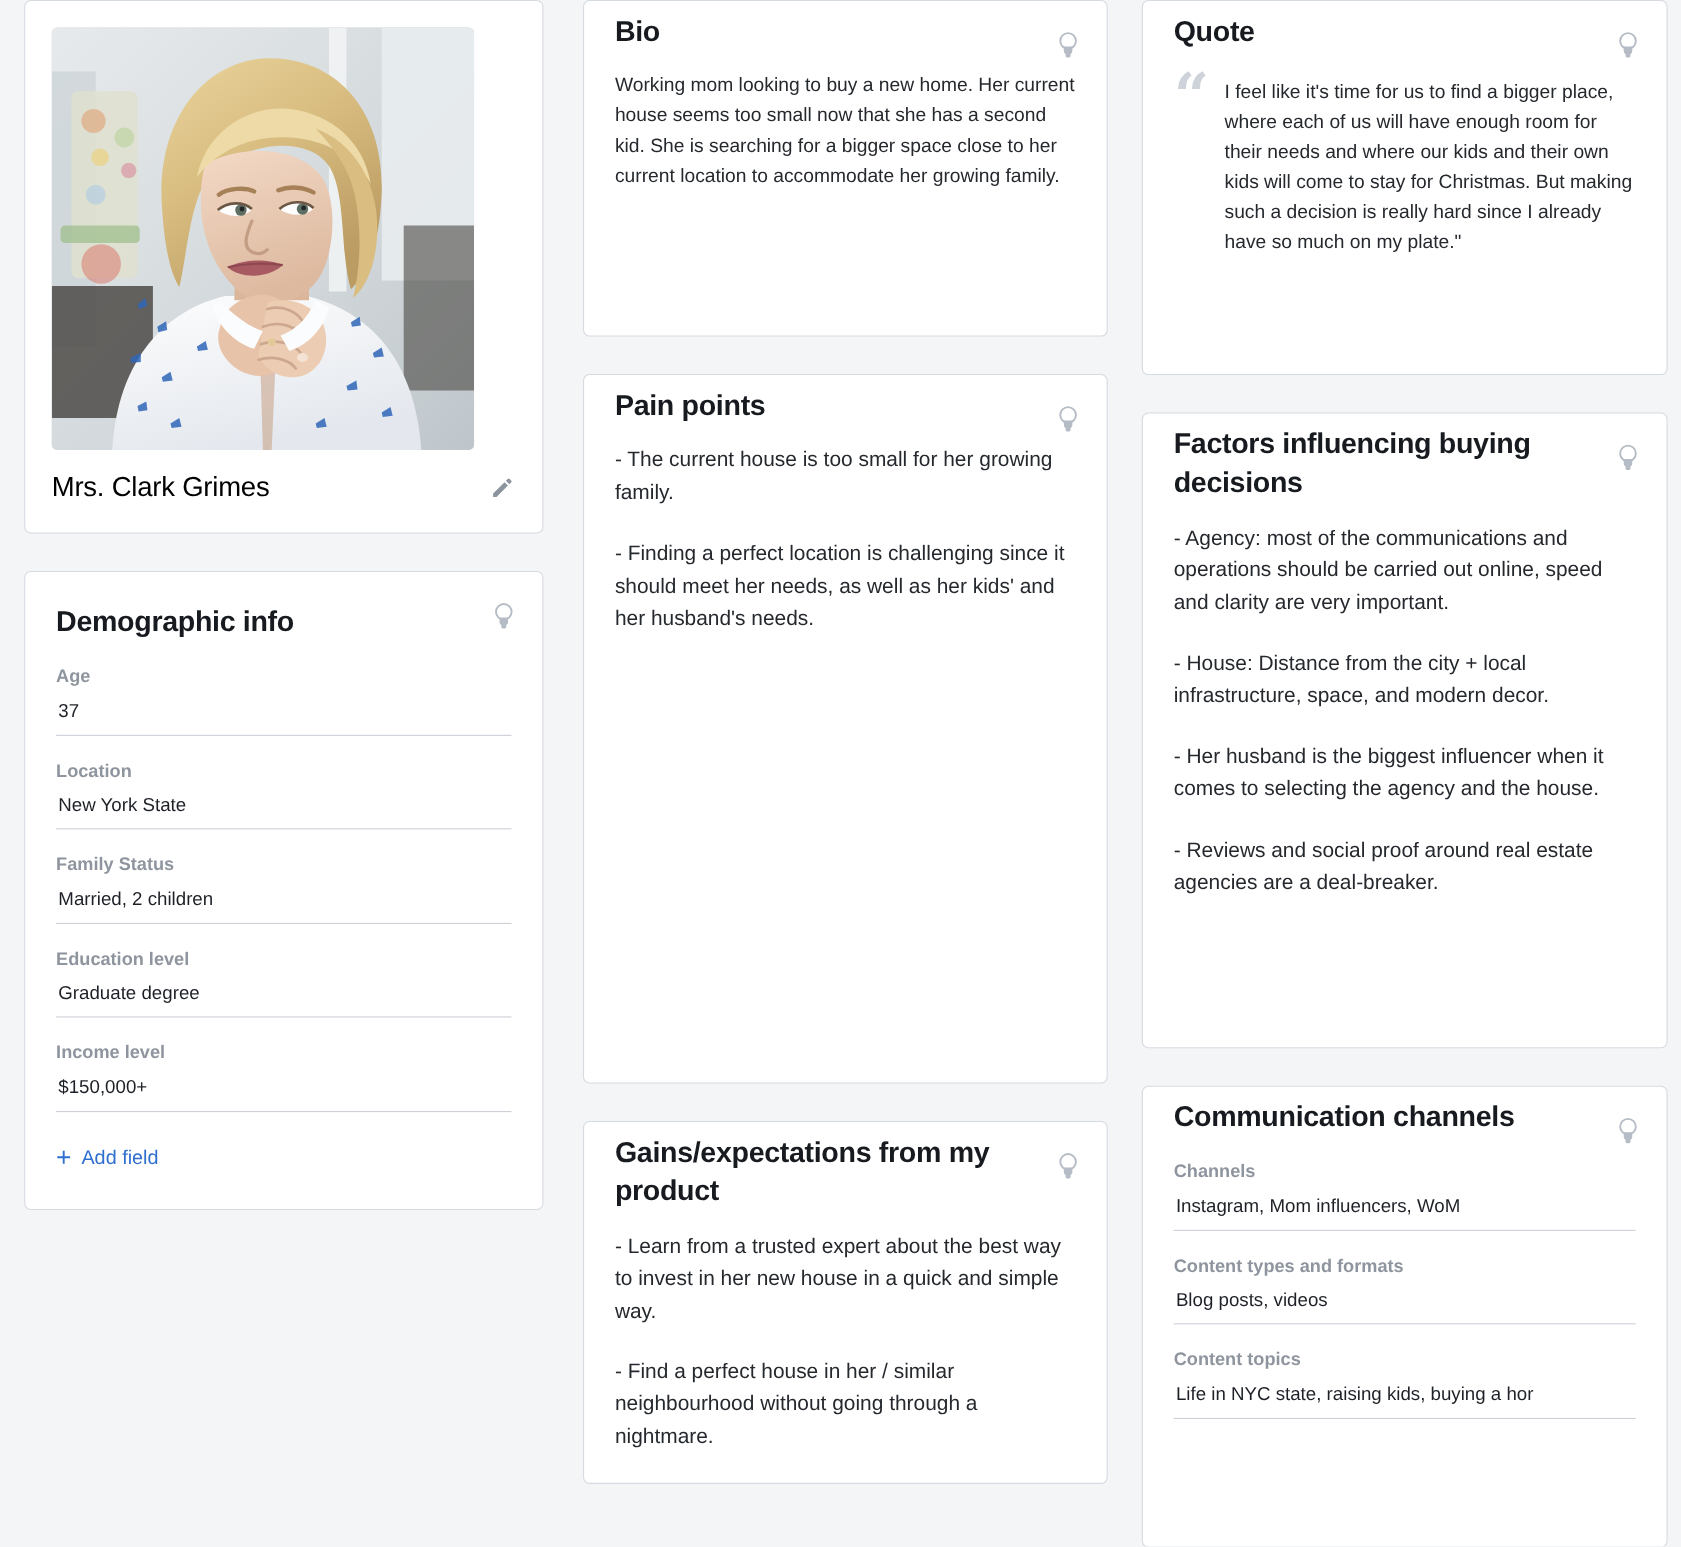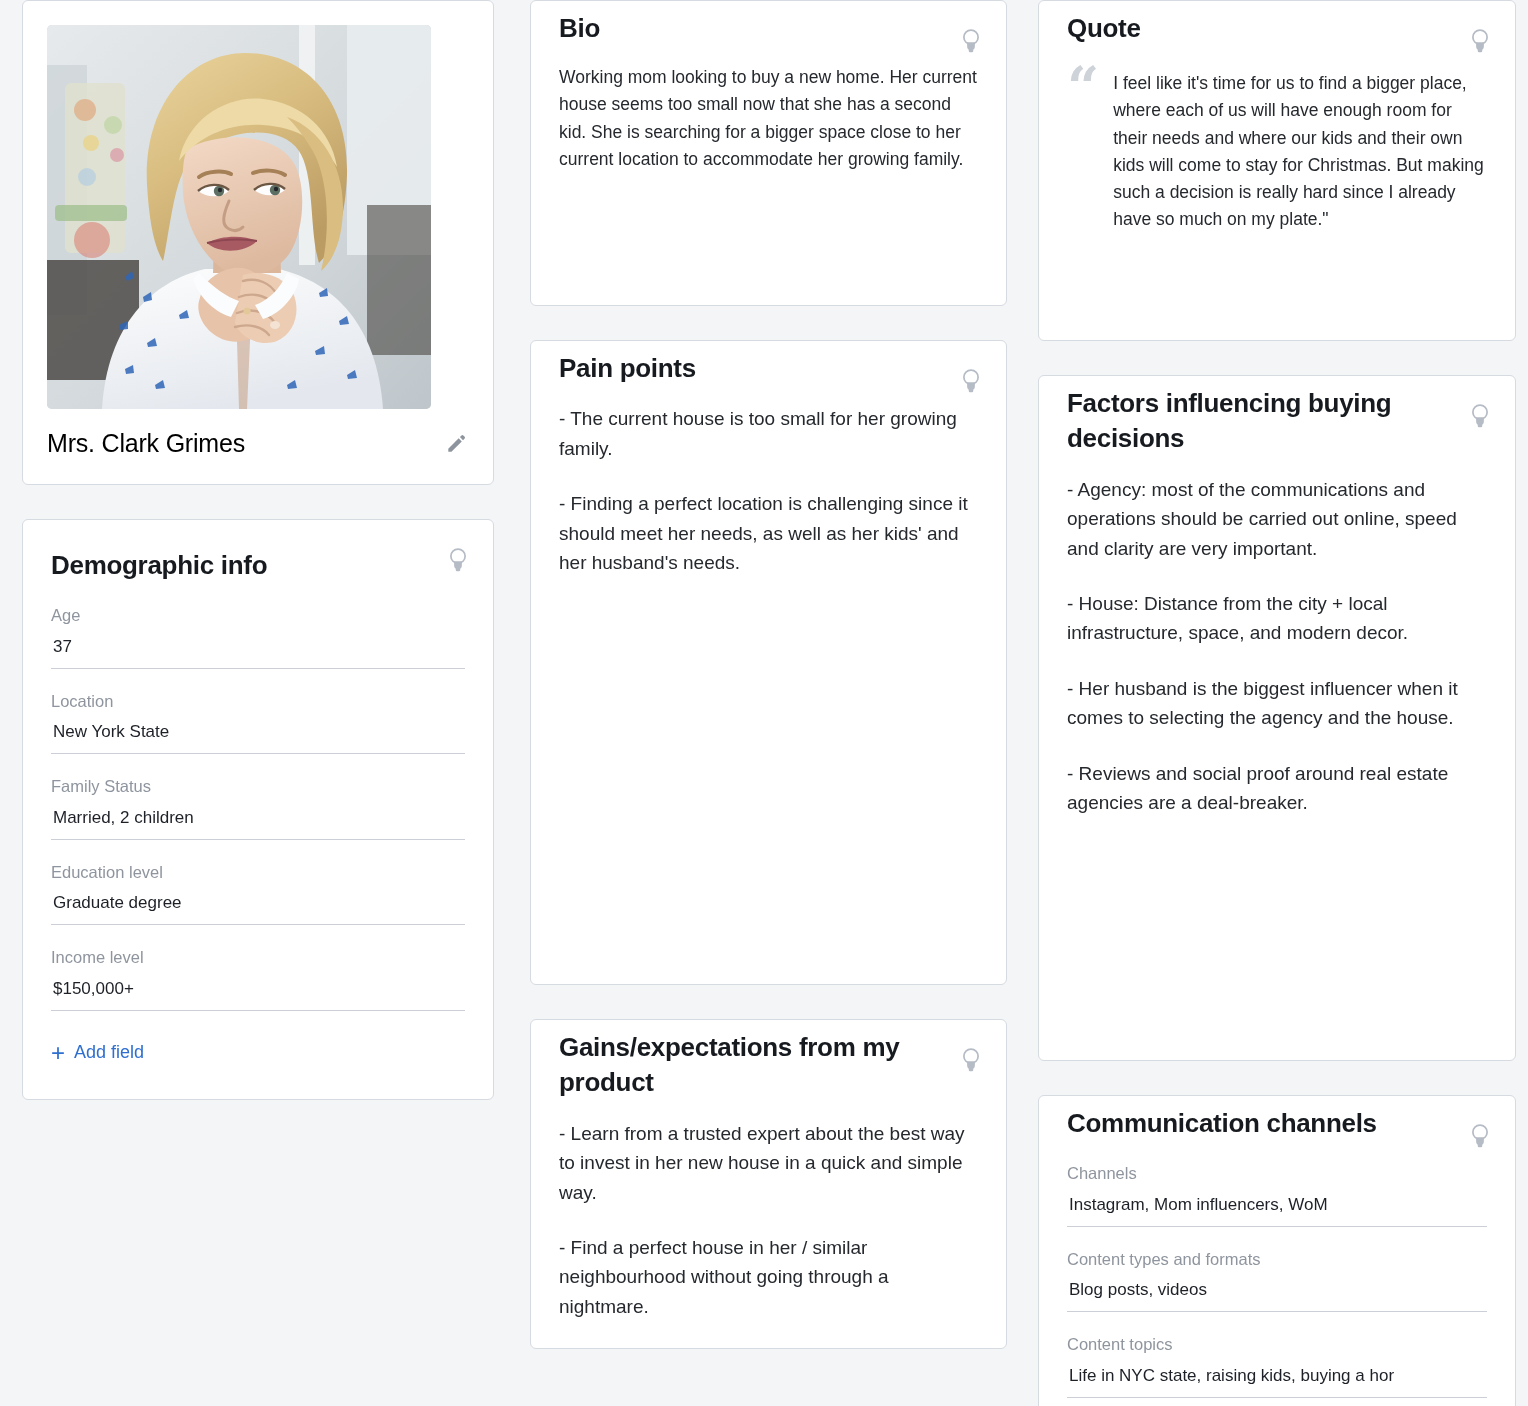--- a/index.html
+++ b/index.html
@@ -88,20 +88,21 @@
   .para { font-size: 19px; line-height: 1.55; color: #25292e; }
   .para + .para { margin-top: 26px; }
   .para-wrap { margin-top: 18px; }
 
   
   .field { margin-top: 22px; }
   .field-label {
     font-size: 16.5px;
     color: #8f959e;
     line-height: 1.3;
+    font-weight: bold;
   }
   .field-value {
     font-size: 17px;
     color: #1d2127;
     padding: 10px 2px 11px 2px;
     border-bottom: 1px solid #ccd0d6;
     white-space: nowrap;
     overflow: hidden;
     text-overflow: clip;
   }
@@ -350,21 +351,21 @@
             <use href="#sym-bulb"></use>
           </svg>
       </span>
       <div class="card-title">Quote</div>
       <div class="quote-row">
         <div class="quote-mark">“</div>
         <div class="quote-text">I feel like it's time for us to find a bigger place, where each of us will have enough room for their needs and where our kids and their own kids will come to stay for Christmas. But making such a decision is really hard since I already have so much on my plate."</div>
       </div>
     </div>
 
-    <div class="card card-pad" style="height:686px">
+    <div class="card card-pad" style="height:578px">
       <span class="bulb-icon">
         <svg>
             <use href="#sym-bulb"></use>
           </svg>
       </span>
       <div class="card-title">Factors influencing buying decisions</div>
       <div class="para-wrap">
         <div class="para">- Agency: most of the communications and operations should be carried out online, speed and clarity are very important.</div>
         <div class="para">- House: Distance from the city + local infrastructure, space, and modern decor.</div>
         <div class="para">- Her husband is the biggest influencer when it comes to selecting the agency and the house.</div>

